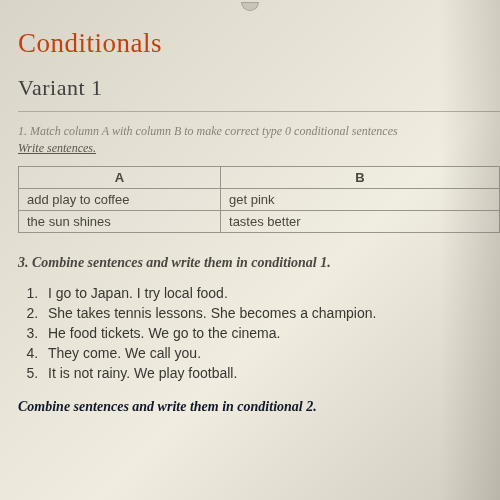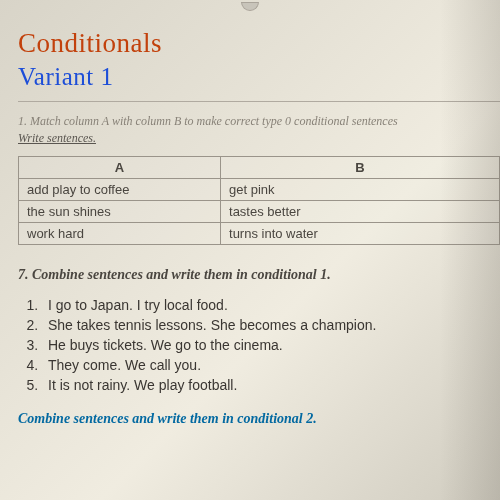--- a/index.html
+++ b/index.html
@@ -22,25 +22,25 @@
     background: #c8c4ba;
   }
   .title {
     font-size: 27px;
     color: #c2410c;
     font-weight: normal;
     letter-spacing: 0.5px;
     margin-top: 10px;
   }
   .subtitle {
-    font-size: 25px;
-    color: #1d4ed8;
+    font-size: 22px;
+    color: #404040;
     font-weight: normal;
     letter-spacing: 0.5px;
-    margin-top: 4px;
+    margin-top: 16px;
   }
   .hr {
     border: none;
     border-top: 1px solid #b0aaa0;
     margin: 10px 0 12px 0;
     width: 100%;
   }
   .instruction {
     font-size: 12px;
     font-style: italic;
@@ -80,21 +80,21 @@
     font-family: Arial, sans-serif;
     font-size: 14px;
     color: #3a3632;
   }
   .list li { margin-bottom: 4px; padding-left: 6px; }
   .ex3 {
     margin-top: 18px;
     font-size: 14px;
     font-style: italic;
     font-weight: bold;
-    color: #0369a1;
+    color: #0f172a;
   }
   .shade {
     position: absolute;
     right: 0; top: 0;
     width: 60px; height: 500px;
     background: linear-gradient(90deg, transparent, rgba(120,115,105,0.25));
     pointer-events: none;
   }
 </style>
 </head>
@@ -116,31 +116,27 @@
     <th class="colB">B</th>
   </tr>
   <tr>
     <td>add play to coffee</td>
     <td>get pink</td>
   </tr>
   <tr>
     <td>the sun shines</td>
     <td>tastes better</td>
   </tr>
-  <tr>
-    <td>work hard</td>
-    <td>turns into water</td>
-  </tr>
 </tbody>
   </table>
 
-<div class="ex2">7. Combine sentences and write them in conditional 1.</div>
+<div class="ex2">3. Combine sentences and write them in conditional 1.</div>
 <ol class="list">
   <li>I go to Japan. I try local food.</li>
   <li>She takes tennis lessons. She becomes a champion.</li>
-  <li>He buys tickets. We go to the cinema.</li>
+  <li>He food tickets. We go to the cinema.</li>
   <li>They come. We call you.</li>
   <li>It is not rainy. We play football.</li>
 </ol>
 
 <div class="ex3">Combine sentences and write them in conditional 2.</div>
 
 <div class="shade"></div>
 
 </body></html>

